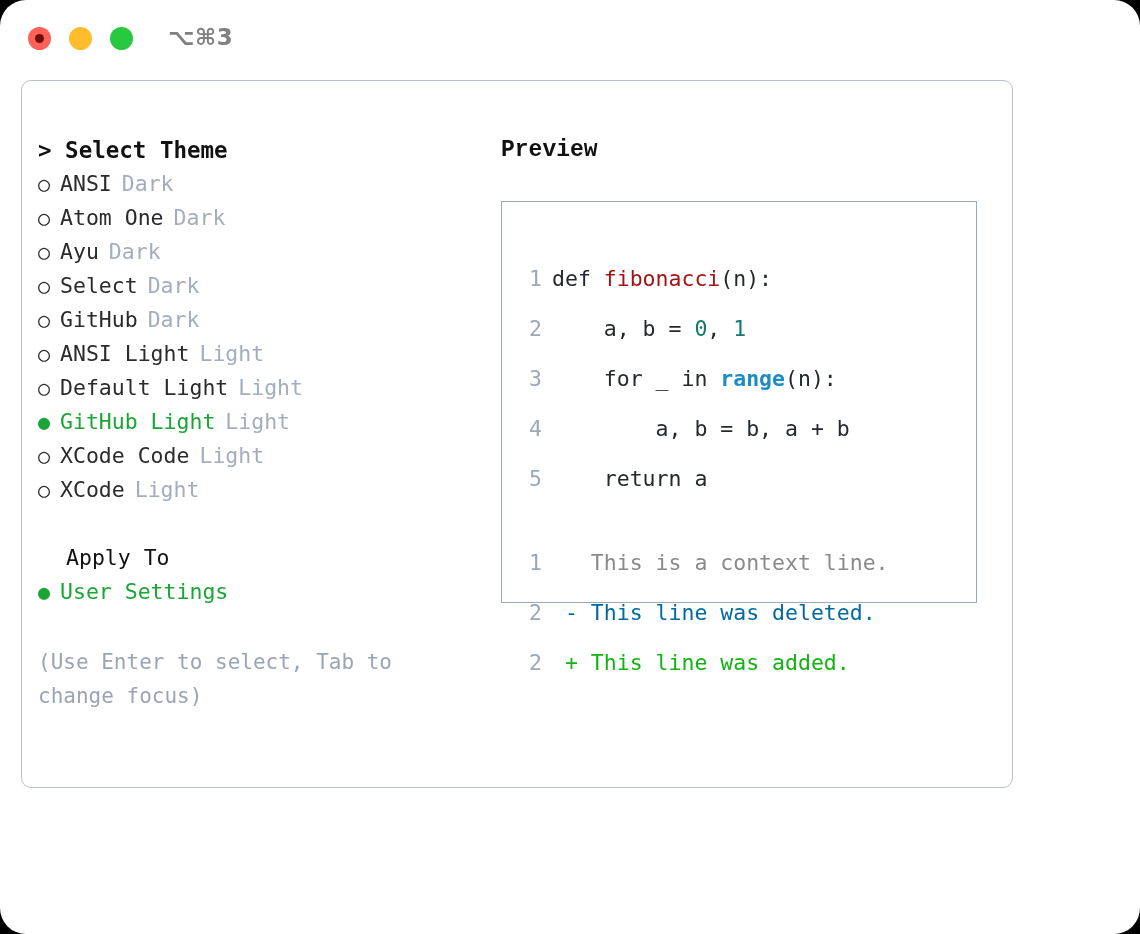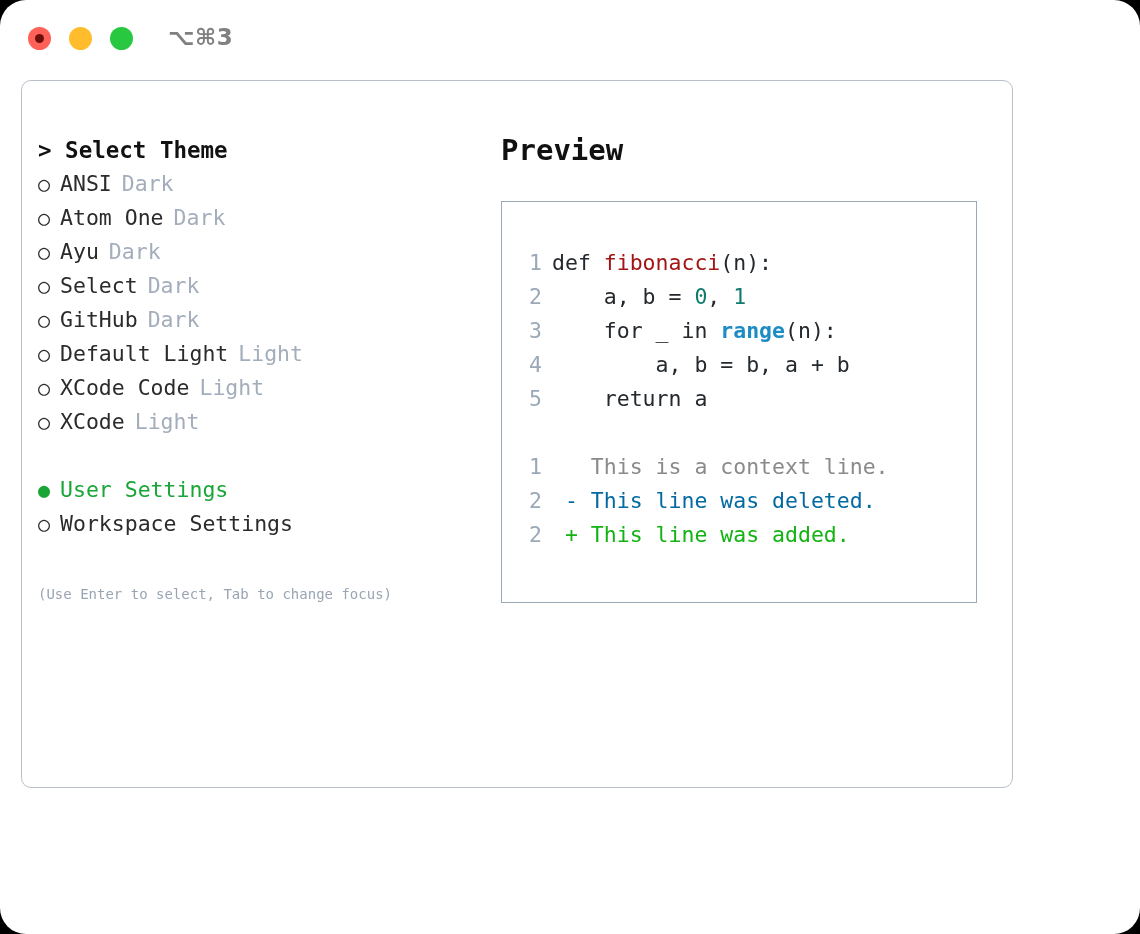--- a/index.html
+++ b/index.html
@@ -116,57 +116,58 @@
   .section-title {
     height: 34px;
     line-height: 34px;
     font-size: 21.5px;
     color: #111111;
     padding-left: 28px;
   }
 
   .hint {
     margin-top: 36px;
-    font-size: 14px;
+    font-size: 21px;
     line-height: 34px;
     color: #9aa5b4;
     width: 410px;
   }
 
   .spacer-lg { height: 34px; }
 
   
   #preview-col {
     position: absolute;
     left: 479px; top: 52px;
     width: 500px;
   }
   #preview-title {
-    font-size: 29px;
+    font-size: 23px;
     font-weight: bold;
     color: #111111;
     line-height: 34px;
+    font-family: Liberation Mono, monospace;
   }
   #preview-box {
     margin-top: 34px;
     width: 476px;
     height: 402px;
     border: 1.5px solid #9aa8b8;
     box-sizing: border-box;
     background: #ffffff;
     position: relative;
   }
   #code {
     position: absolute;
     left: 12px; top: 44px;
     font-size: 21.5px;
     line-height: 34px;
     white-space: pre;
   }
-  .cl { display: block; height: 34px; }
+  .cl { display: block; height: 34px; margin-top: 16px; }
   .ln {
     display: inline-block;
     width: 28px;
     text-align: right;
     color: #9aa8b8;
     margin-right: 10px;
   }
   .tok-plain { color: #24292e; }
   .tok-fn { color: #a31515; }
   .tok-num { color: #0f7a6e; }
@@ -193,30 +194,32 @@
   <div id="panel">
 
     <div id="left-col">
       <div class="row header-row">&gt; Select Theme</div>
       <div id="theme-list">
           <div class="row"><span class="marker">○</span><span class="name">ANSI</span><span class="variant">Dark</span></div>
           <div class="row"><span class="marker">○</span><span class="name">Atom One</span><span class="variant">Dark</span></div>
           <div class="row"><span class="marker">○</span><span class="name">Ayu</span><span class="variant">Dark</span></div>
           <div class="row"><span class="marker">○</span><span class="name">Select</span><span class="variant">Dark</span></div>
           <div class="row"><span class="marker">○</span><span class="name">GitHub</span><span class="variant">Dark</span></div>
+          <div class="row"><span class="marker">○</span><span class="name">ANSI Light</span><span class="variant">Light</span></div>
           <div class="row"><span class="marker">○</span><span class="name">Default Light</span><span class="variant">Light</span></div>
+          <div class="row selected"><span class="marker sel">●</span><span class="name">GitHub Light</span><span class="variant">Light</span></div>
           <div class="row"><span class="marker">○</span><span class="name">XCode Code</span><span class="variant">Light</span></div>
           <div class="row"><span class="marker">○</span><span class="name">XCode</span><span class="variant">Light</span></div>
         </div>
 
       <div class="spacer-lg"></div>
 
+      <div class="section-title">Apply To</div>
       <div id="apply-list">
           <div class="row selected"><span class="marker sel">●</span><span class="name">User Settings</span></div>
-          <div class="row"><span class="marker">○</span><span class="name">Workspace Settings</span></div>
         </div>
 
       <div class="hint">(Use Enter to select, Tab to change focus)</div>
     </div>
 
     <div id="preview-col">
       <div id="preview-title">Preview</div>
       <div id="preview-box">
         <div id="code"><span class="cl"><span class="ln">1</span><span class="tok-plain">def </span><span class="tok-fn">fibonacci</span><span class="tok-plain">(n):</span></span><span class="cl"><span class="ln">2</span><span class="tok-plain">    a, b = </span><span class="tok-num">0</span><span class="tok-plain">, </span><span class="tok-num">1</span></span><span class="cl"><span class="ln">3</span><span class="tok-plain">    for _ in </span><span class="tok-builtin">range</span><span class="tok-plain">(n):</span></span><span class="cl"><span class="ln">4</span><span class="tok-plain">        a, b = b, a + b</span></span><span class="cl"><span class="ln">5</span><span class="tok-plain">    return a</span></span><span class="blank-line"></span><span class="cl"><span class="ln">1</span><span class="tok-ctx">   This is a context line.</span></span><span class="cl"><span class="ln">2</span><span class="tok-del"> - This line was deleted.</span></span><span class="cl"><span class="ln">2</span><span class="tok-add"> + This line was added.</span></span></div>
       </div>

